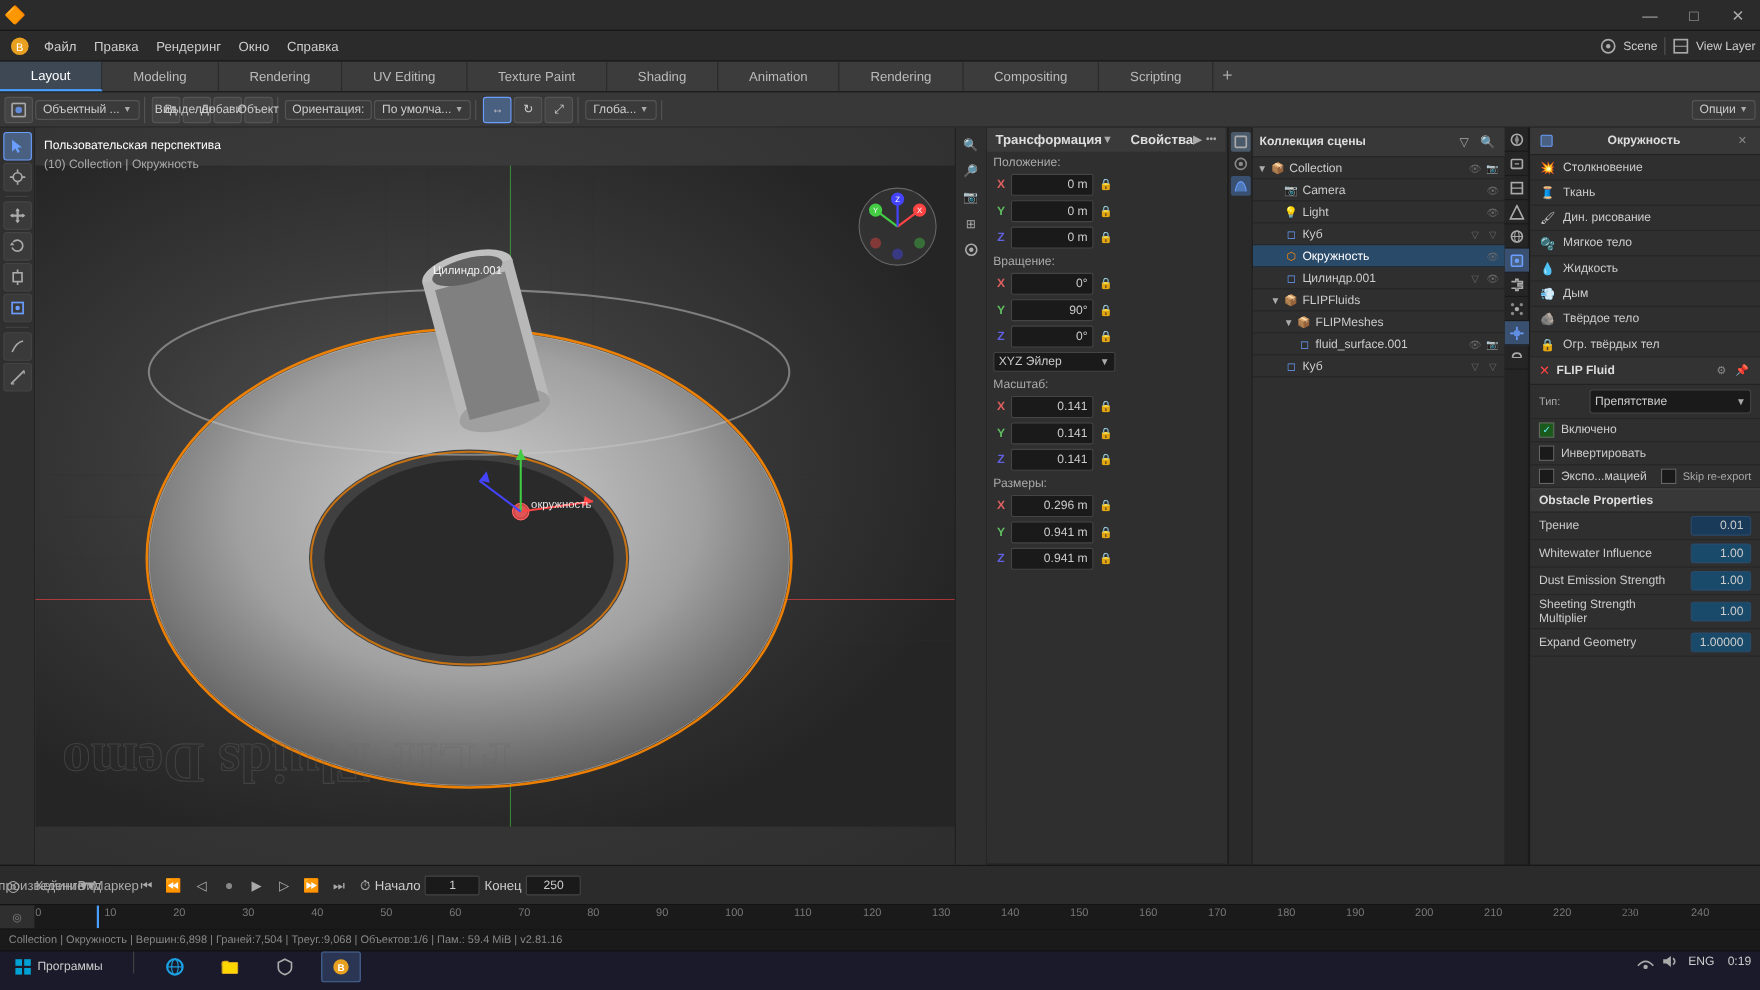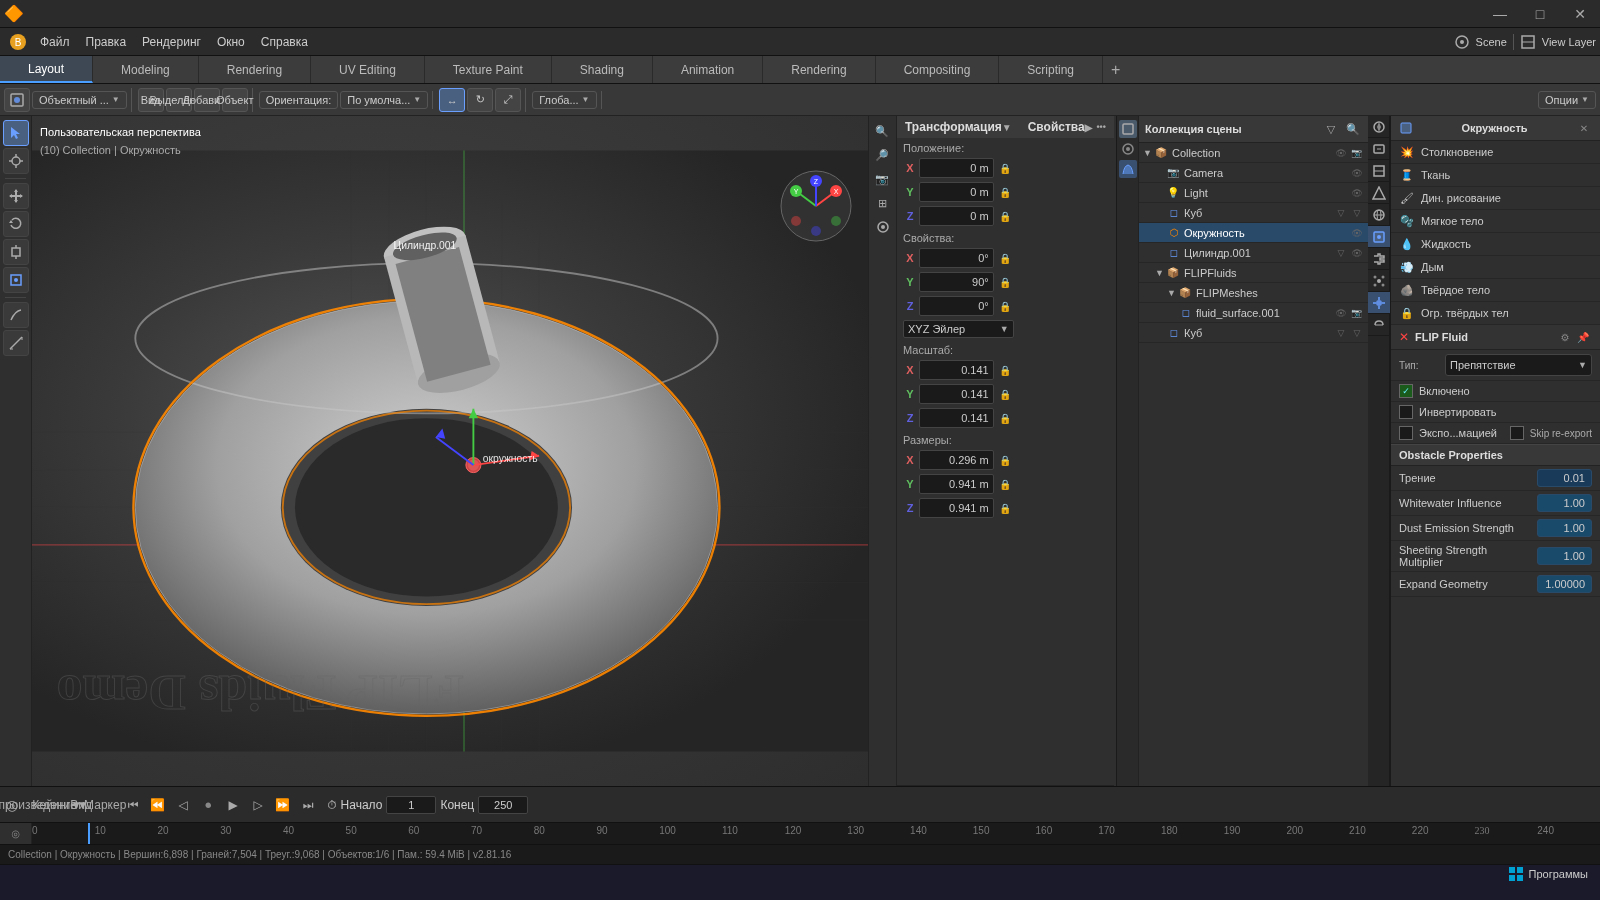--- a/index.html
+++ b/index.html
@@ -217,23 +217,22 @@
 
     
     #statusbar {
       width: 100%; height: 20px; background: #1a1a1a; display: flex; align-items: center;
       padding: 0 8px; gap: 8px; border-top: 1px solid #111; font-size: 10px; color: #888;
     }
 
     
     #taskbar {
       width: 100%; height: 36px; background: #1a1a2a;
-      display: flex; align-items: flex-end; padding: 0 4px; gap: 16px;
+      display: flex; align-items: flex-start; padding: 0 4px; gap: 16px;
       border-top: 1px solid #111;
-      flex-direction: column;
     }
     #taskbar .tb-btn { height: 28px; padding: 0 8px; display: flex; align-items: center; gap: 4px; cursor: pointer; border-radius: 2px; color: #ccc; font-size: 11px; }
     #taskbar .tb-icon { width: 18px; height: 18px; display: flex; align-items: center; justify-content: center; }
     #taskbar .tb-sep { width: 1px; height: 20px; background: #444; margin: 0 4px; }
     #taskbar .tb-right { margin-left: auto; display: flex; align-items: center; gap: 4px; }
     #taskbar .tb-clock { color: #ccc; font-size: 11px; padding: 0 4px; }
     #taskbar .tb-lang { color: #ccc; font-size: 11px; padding: 0 4px; }
 
     
     .scene-svg { position: absolute; top: 0; left: 0; width: 100%; height: 100%; }
@@ -566,21 +565,21 @@
       <div class="panel-row">
         <div class="prop-xyz-row" style="flex:1; padding:0;">
           <div class="prop-xyz-item">
             <span class="xyz-label coord-label z">Z</span>
             <div class="xyz-val">0 m</div>
           </div>
           <div class="field-icon">🔒</div>
         </div>
       </div>
 
-      <div style="padding: 4px 6px 2px; font-size:11px; color:#aaa;">Свойства:</div>
+      <div style="padding: 4px 6px 2px; font-size:11px; color:#aaa;">Вращение:</div>
       <div class="panel-row">
         <div class="prop-xyz-item" style="flex:1;">
           <span class="xyz-label coord-label x">X</span>
           <div class="xyz-val">0°</div>
         </div>
         <div class="field-icon">🔒</div>
       </div>
       <div class="panel-row">
         <div class="prop-xyz-item" style="flex:1;">
           <span class="xyz-label coord-label y">Y</span>

